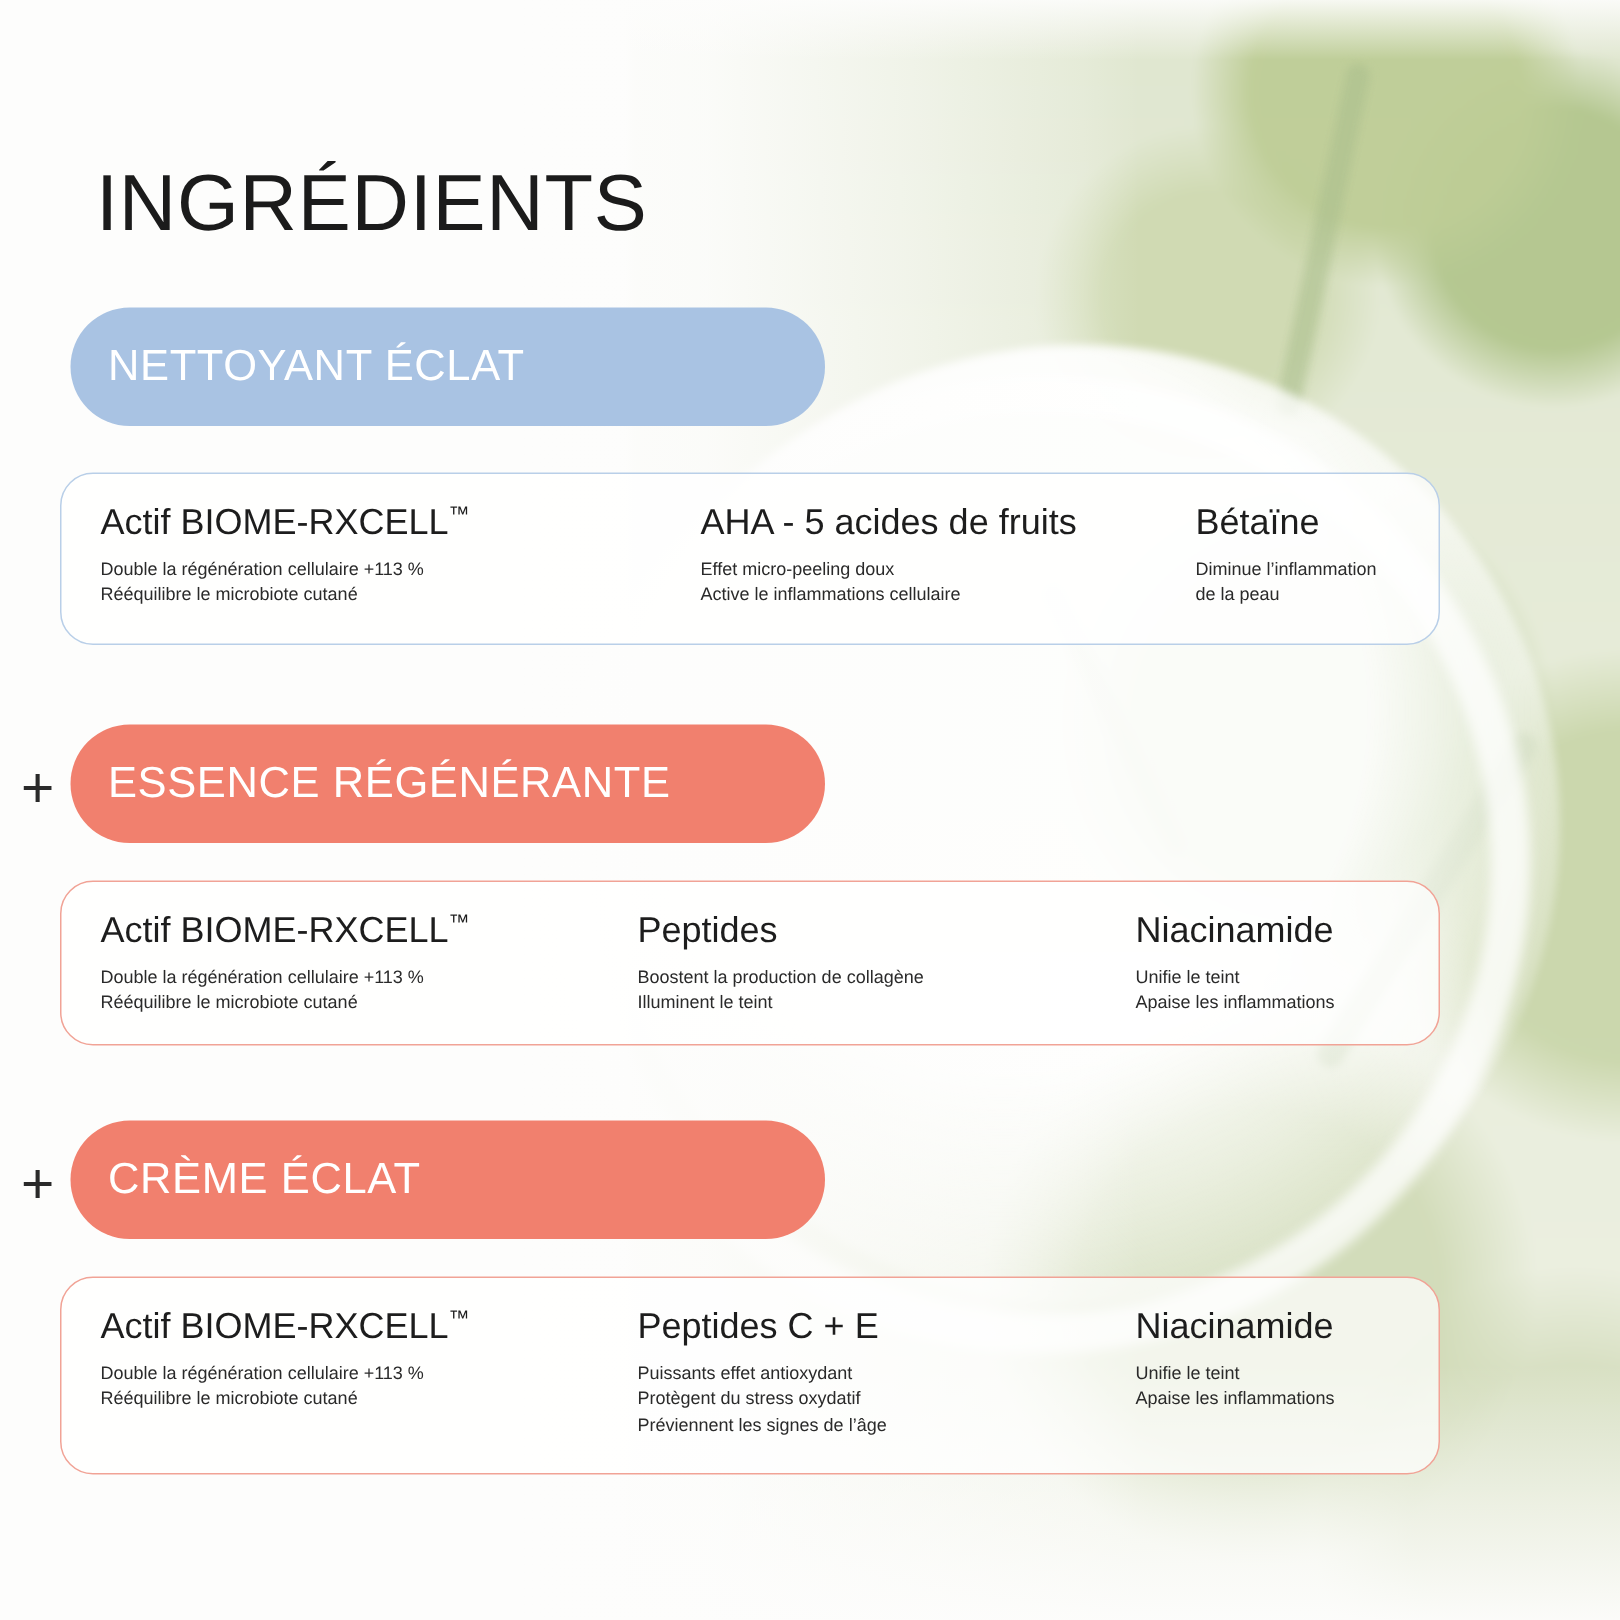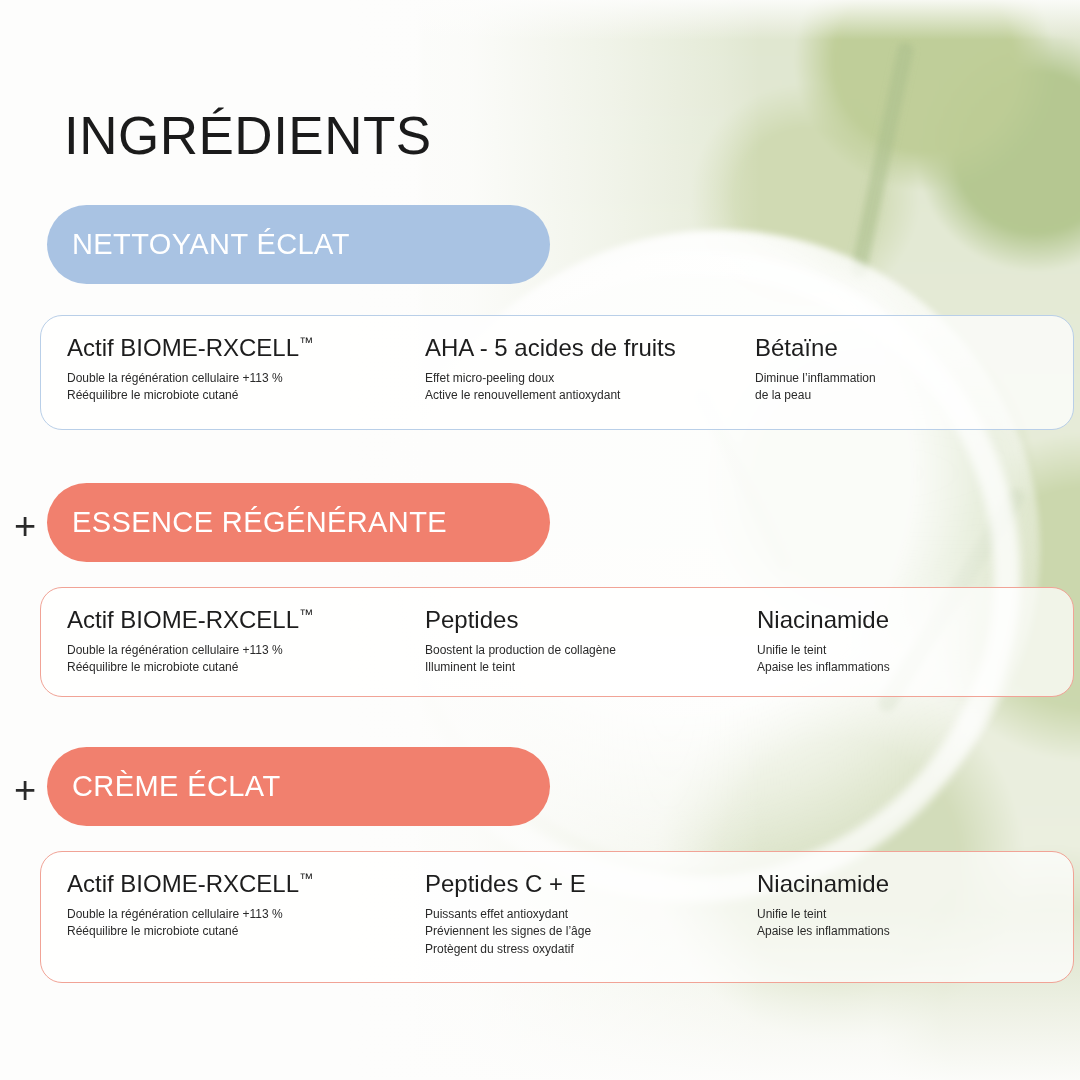--- a/index.html
+++ b/index.html
@@ -146,21 +146,21 @@
   .pill-label {
     color: #ffffff;
     font-size: 29px;
     letter-spacing: 0.4px;
     font-weight: 400;
   }
 
   .card {
     position: absolute;
     left: 40px;
-    width: 1034px;
+    width: 920px;
     box-sizing: border-box;
     border-radius: 22px;
     background: rgba(255,255,255,0.72);
     padding: 18px 26px 20px 26px;
     display: flex;
   }
   .card.blue { top: 110px; border: 1.6px solid #b9cfe8; height: 115px; }
   .card.coral { top: 104px; border: 1.6px solid #f1a396; }
   .card.c2 { height: 110px; }
   .card.c3 { height: 132px; }
@@ -181,21 +181,21 @@
     letter-spacing: 0;
   }
   .col .line {
     font-size: 12px;
     color: #2a2a2a;
     line-height: 1.45;
     white-space: nowrap;
   }
 
   .card.blue .col.a { width: 358px; }
-  .card.blue .col.b { width: 330px; }
+  .card.blue .col.b { width: 330px; margin-left: 42px; }
   .card.blue .col.c { width: auto; }
 
   .card.coral .col.a { width: 358px; }
   .card.coral .col.b { width: 332px; }
   .card.coral .col.c { width: auto; }
 </style>
 </head>
 <body>
 
 <div class="page">
@@ -223,21 +223,21 @@
       </div>
       <div class="card blue">
         <div class="col a">
           <div class="head"><span>Actif BIOME-RXCELL</span><span class="tm">™</span></div>
           <div class="line">Double la régénération cellulaire +113 %</div>
           <div class="line">Rééquilibre le microbiote cutané</div>
         </div>
         <div class="col b">
           <div class="head"><span>AHA - 5 acides de fruits</span><span class="tm"></span></div>
           <div class="line">Effet micro-peeling doux</div>
-          <div class="line">Active le renouvellement antioxydant</div>
+          <div class="line">Active le inflammations cellulaire</div>
         </div>
         <div class="col c">
           <div class="head"><span>Bétaïne</span><span class="tm"></span></div>
           <div class="line">Diminue l’inflammation</div>
           <div class="line">de la peau</div>
         </div>
       </div>
     </div>
 
     <div class="section s2">
@@ -271,22 +271,22 @@
       </div>
       <div class="card coral c3">
         <div class="col a">
           <div class="head"><span>Actif BIOME-RXCELL</span><span class="tm">™</span></div>
           <div class="line">Double la régénération cellulaire +113 %</div>
           <div class="line">Rééquilibre le microbiote cutané</div>
         </div>
         <div class="col b">
           <div class="head"><span>Peptides C + E</span><span class="tm"></span></div>
           <div class="line">Puissants effet antioxydant</div>
+          <div class="line">Protègent du stress oxydatif</div>
           <div class="line">Préviennent les signes de l’âge</div>
-          <div class="line">Protègent du stress oxydatif</div>
         </div>
         <div class="col c">
           <div class="head"><span>Niacinamide</span><span class="tm"></span></div>
           <div class="line">Unifie le teint</div>
           <div class="line">Apaise les inflammations</div>
         </div>
       </div>
     </div>
 
   </div>

